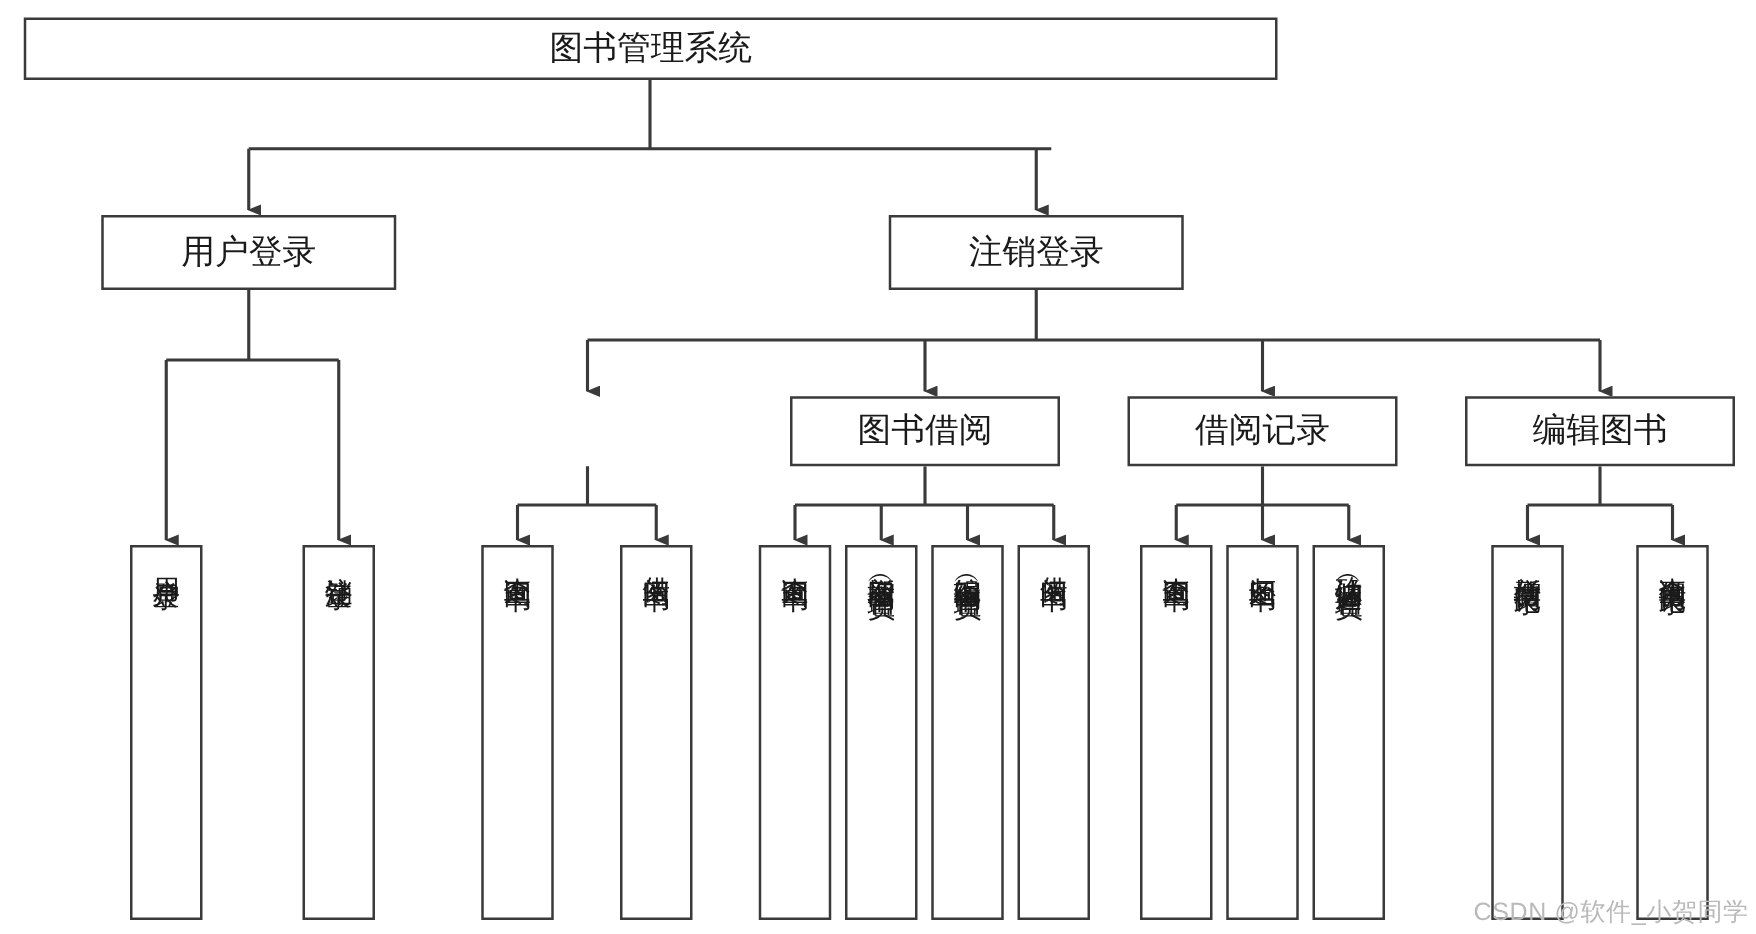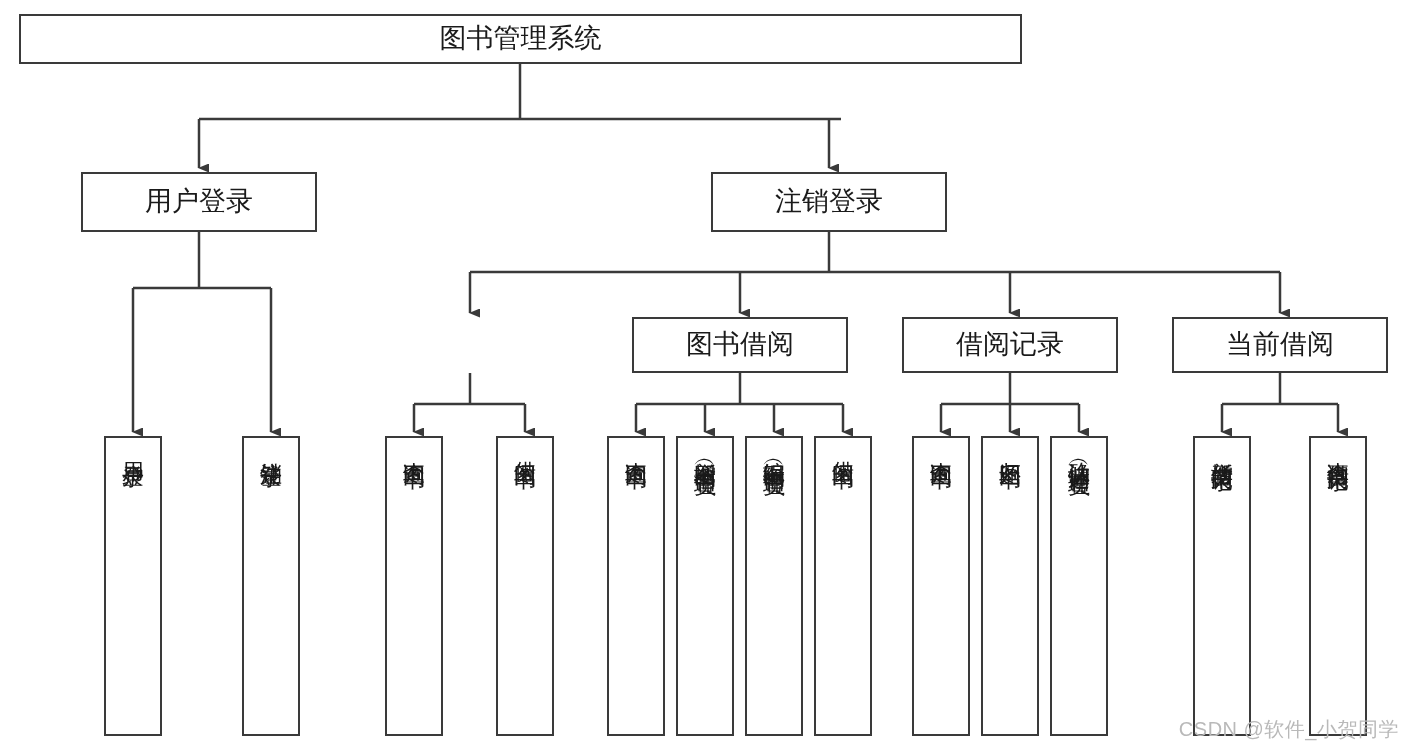--- a/index.html
+++ b/index.html
@@ -131,21 +131,21 @@
     <span class="label">注销登录</span>
   </div>
 
   <div class="node horizontal" style="left:632px; top:317px; width:216px; height:56px;">
     <span class="label">图书借阅</span>
   </div>
   <div class="node horizontal" style="left:902px; top:317px; width:216px; height:56px;">
     <span class="label">借阅记录</span>
   </div>
   <div class="node horizontal" style="left:1172px; top:317px; width:216px; height:56px;">
-    <span class="label">当前借阅</span>
+    <span class="label">编辑图书</span>
   </div>
 
   <div class="node vertical" style="left:104px; top:436px; width:58px; height:300px;">
     <span class="label">用户登录</span>
   </div>
   <div class="node vertical" style="left:242px; top:436px; width:58px; height:300px;">
     <span class="label">注销登录</span>
   </div>
 
   <div class="node vertical" style="left:385px; top:436px; width:58px; height:300px;">

